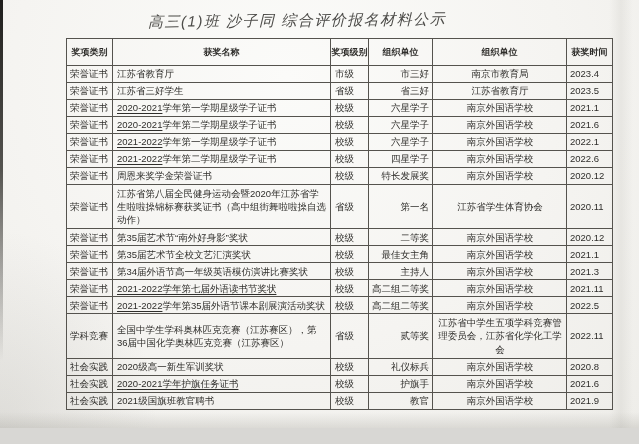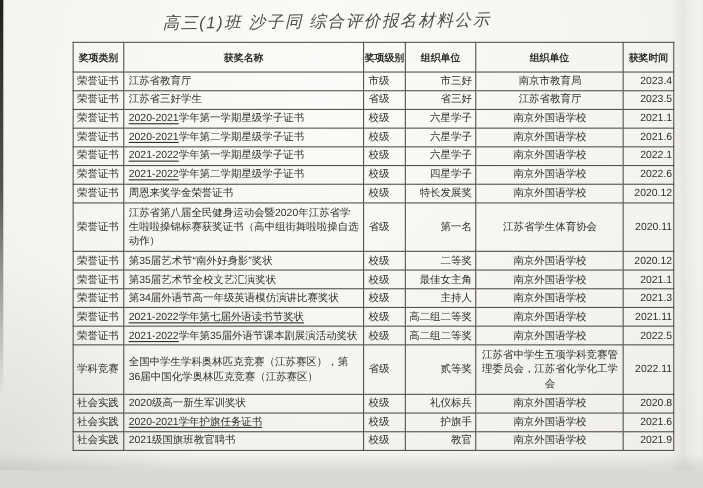--- a/index.html
+++ b/index.html
@@ -43,21 +43,21 @@
   .awards th{
     font-weight:600;font-size:9px;padding:2px 0;height:22px;text-align:center;
     letter-spacing:0;
   }
   .awards td{padding:1px 3px;line-height:1.38;}
   td.c1{text-align:left;}
   td.c2{text-align:left;padding-left:4px;}
   td.c3{text-align:left;padding-left:4px;margin-top:32px;}
   td.c4{text-align:right;padding-left:3px;}
   td.c5{text-align:center;padding-left:4px;}
-  td.c6{text-align:right;padding-right:1px;white-space:nowrap;}
+  td.c6{text-align:right;padding-right:13px;white-space:nowrap;}
   .u{text-decoration:underline;text-underline-offset:2px;}
 </style>
 </head>
 <body>
 
 <div class="stage">
   <div class="edge-left"></div>
   <div class="shade-right"></div>
   <div class="shade-bl"></div>
 

